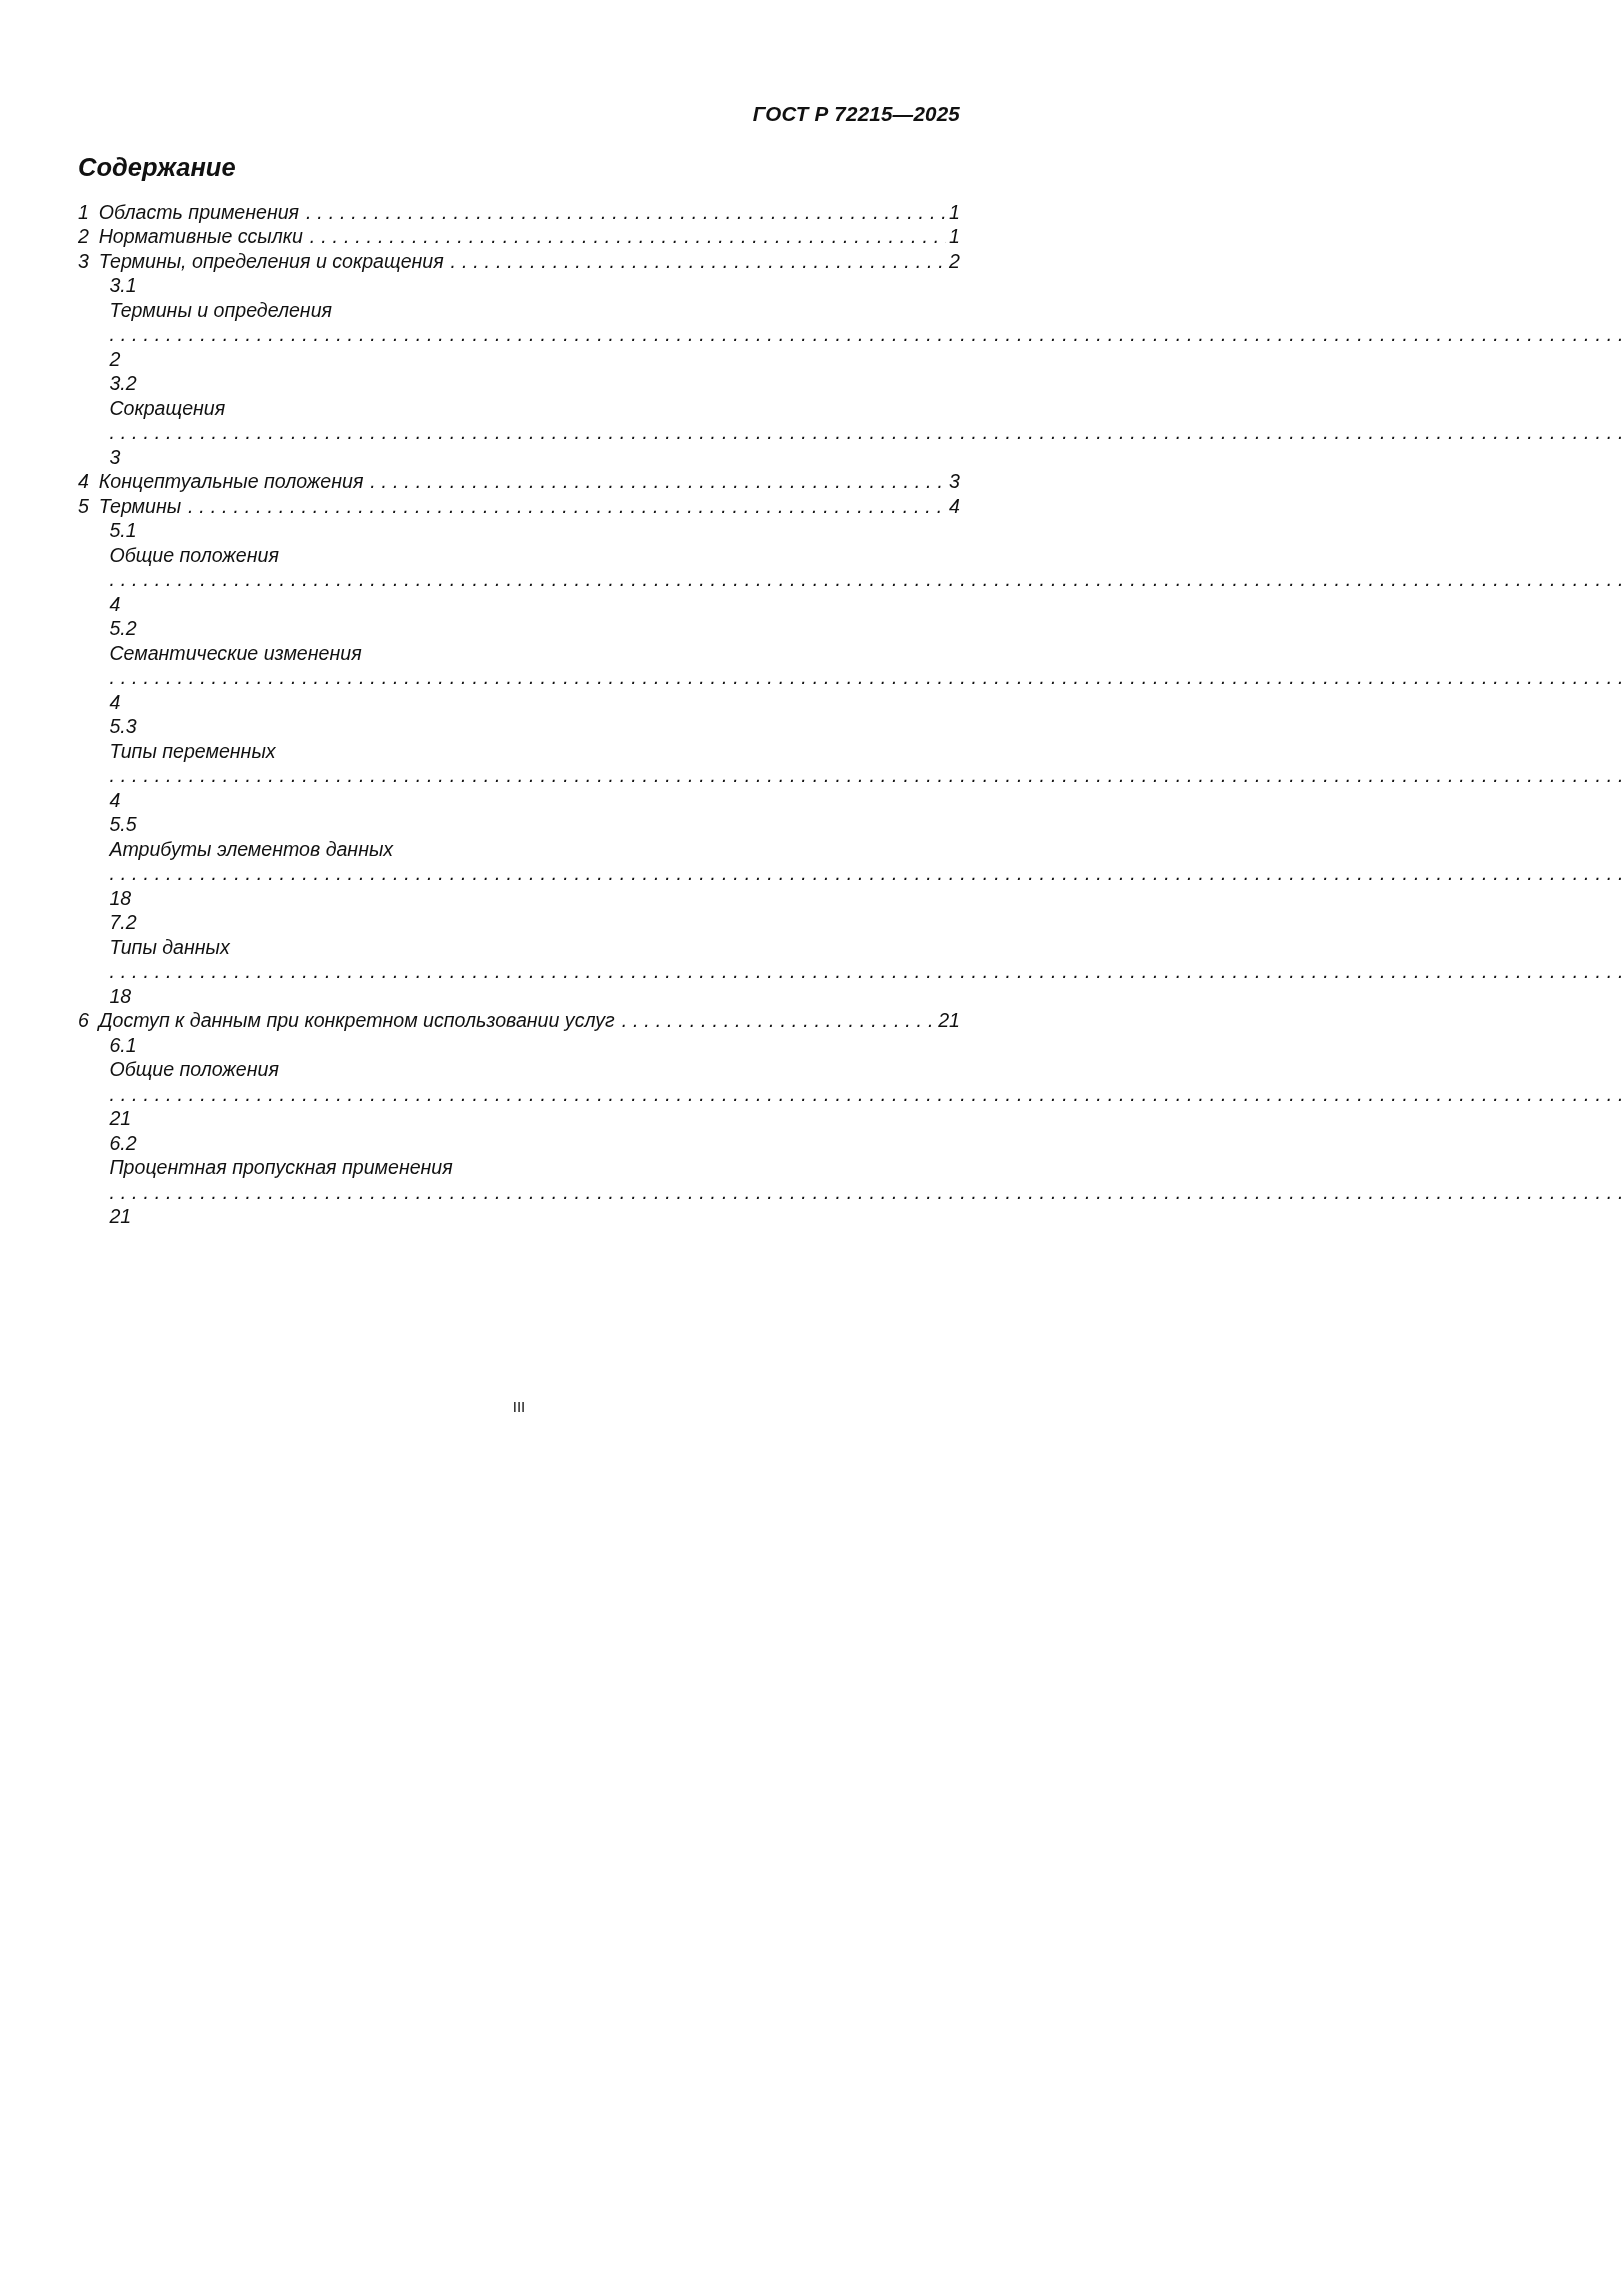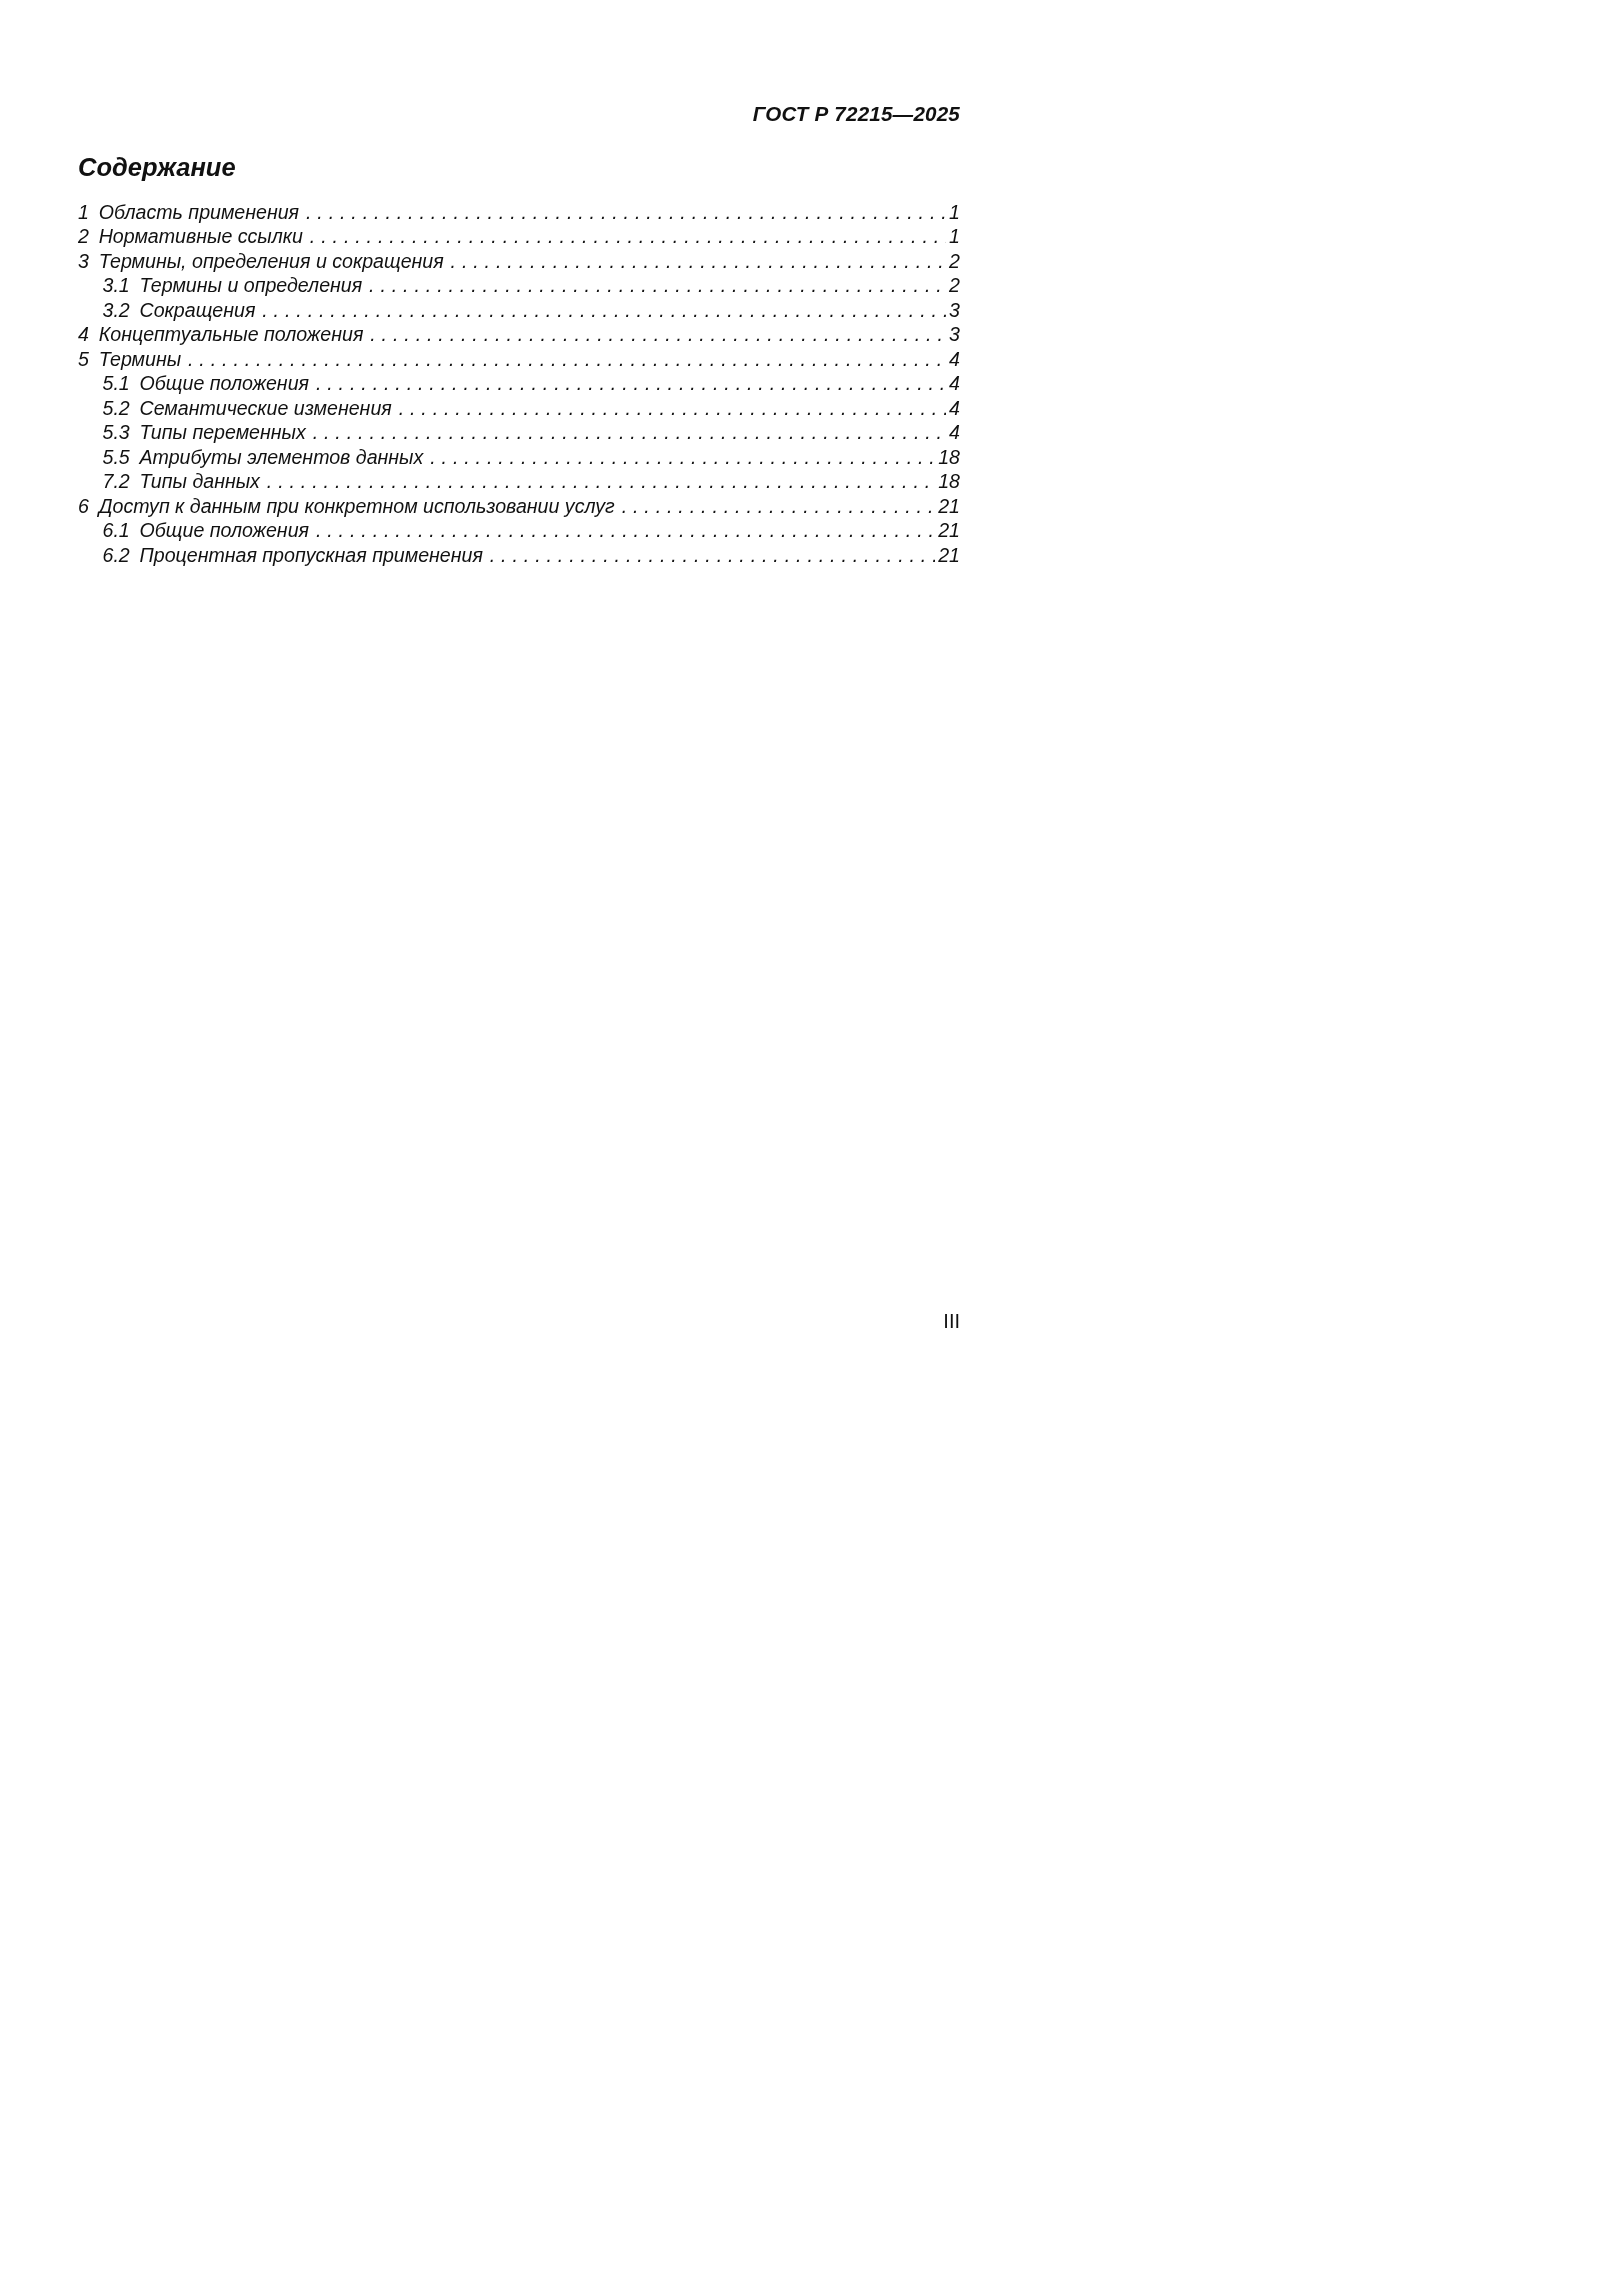--- a/index.html
+++ b/index.html
@@ -34,43 +34,43 @@
     font-weight: 700;
   }
   .toc { margin-top: 17.6px; }
   .toc-entry {
     display: flex;
     align-items: baseline;
     font-size: 19.6px;
     line-height: 24.5px;
     white-space: nowrap;
   }
-  .toc-entry.sub { padding-left: 24.5px; }
+  .toc-entry.sub { padding-left: 24.5px; flex-direction: column; }
   .toc-num { flex: none; margin-right: 9.8px; }
   .toc-label { flex: none; }
   .toc-dots {
     flex: 1 1 auto;
     overflow: hidden;
     white-space: nowrap;
     margin: 0 2.9px 0 6.9px;
     min-width: 0;
   }
   .toc-dots::after {
     content: "........................................................................................................................................................................";
     letter-spacing: 5.9px;
     font-size: 19.6px;
   }
   .toc-page { flex: none; }
   .folio {
     position: absolute;
     left: 78px;
-    top: 1310px;
+    top: 1398px;
     width: 882px;
-    text-align: right;
-    font-size: 20px;
+    text-align: center;
+    font-size: 15px;
   }
 </style>
 </head>
 <body>
 
 <div class="content">
   <div class="doc-code">ГОСТ Р 72215—2025</div>
 
   <h1 class="title">Содержание</h1>
 

